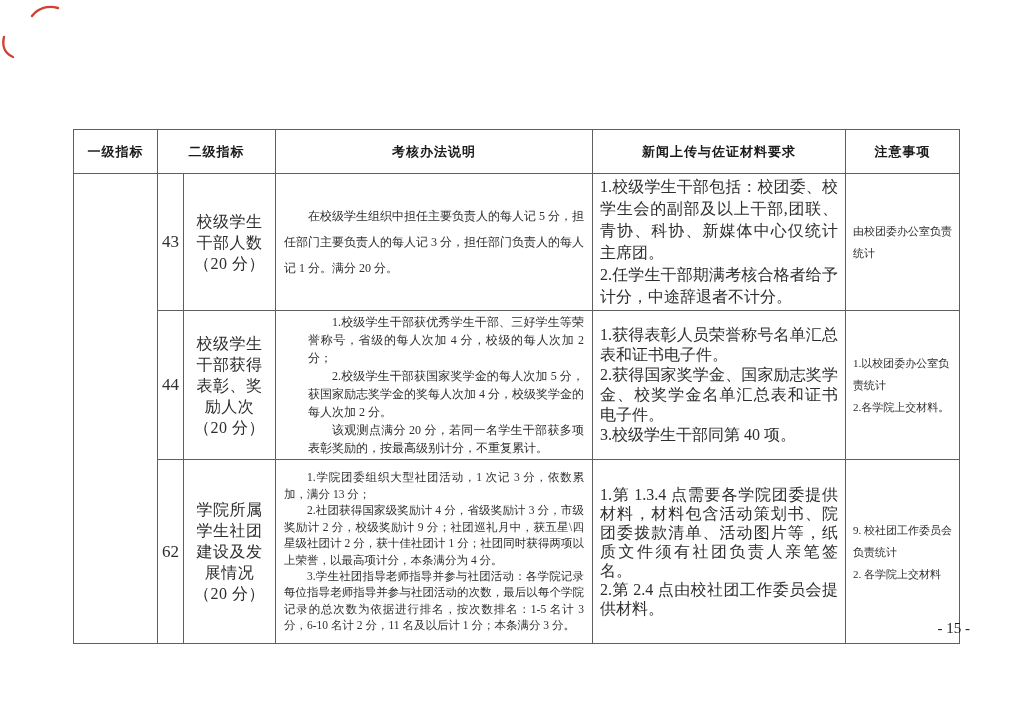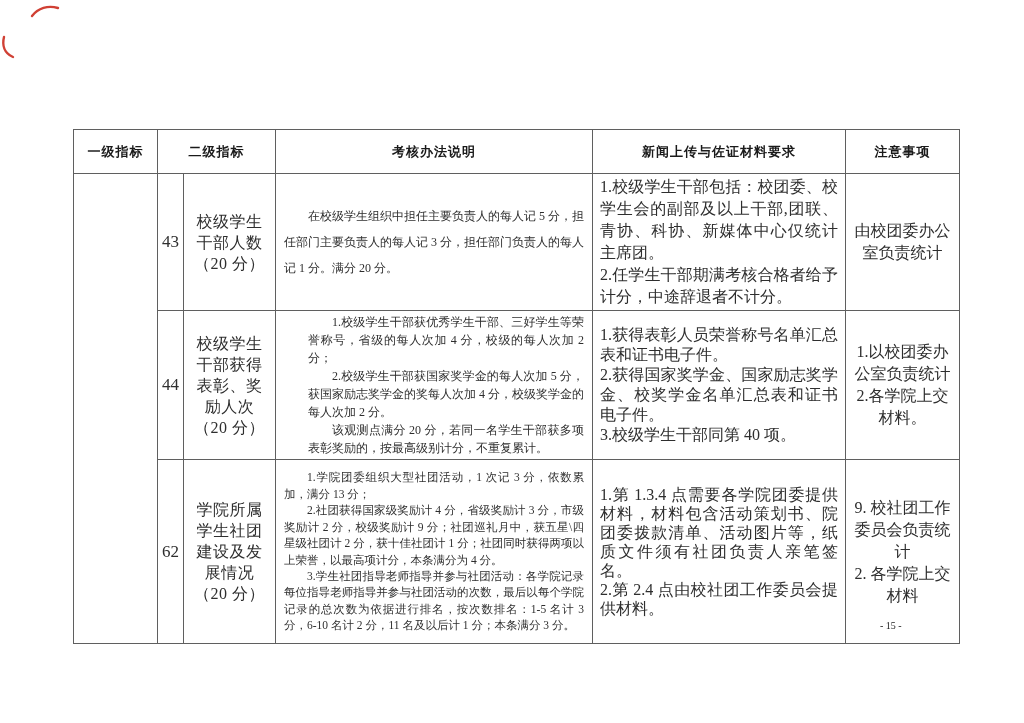--- a/index.html
+++ b/index.html
@@ -32,32 +32,32 @@
   .num-cell{
     font-size:17px;text-align:center;padding:0;
     font-family:"Liberation Serif","DejaVu Serif",serif;
   }
   .ind-cell{
     font-size:16px;line-height:21px;letter-spacing:0.5px;
     padding:2px 5px;text-align:center;
   }
   .method-cell{padding:2px 8px;font-size:12px;text-align:justify;}
   .news-cell{padding:2px 7px;font-size:16px;text-align:justify;}
-  .notes-cell{padding:2px 7px;font-size:16px;line-height:22px;text-align:center;}
+  .notes-cell{padding:2px 7px;font-size:11px;line-height:22px;text-align:left;}
   .para{margin:0;}
   .indent{text-indent:2em;}
   .lh-43m{line-height:26px;}
   .lh-43n{line-height:22px;}
   .lh-44m{line-height:18px;margin-left:24px;}
   .lh-44n{line-height:20px;}
   .lh-45m{line-height:16.4px;font-size:11.5px;}
   .lh-45n{line-height:19px;}
   .page-number{
     position:absolute;left:880px;top:620px;width:90px;
-    font-size:10px;color:#1a1a1a;text-align:left;
+    font-size:15px;color:#1a1a1a;text-align:right;
     font-family:"Liberation Serif","DejaVu Serif",serif;
   }
 </style>
 </head>
 <body>
 
 <div class="page">
 
   <svg class="red-marks rm1" width="34" height="20" viewBox="0 0 34 20">
     <path d="M4 14 C10 6, 20 3, 30 6" stroke="#d04034" stroke-width="2.4" fill="none" stroke-linecap="round"></path>

